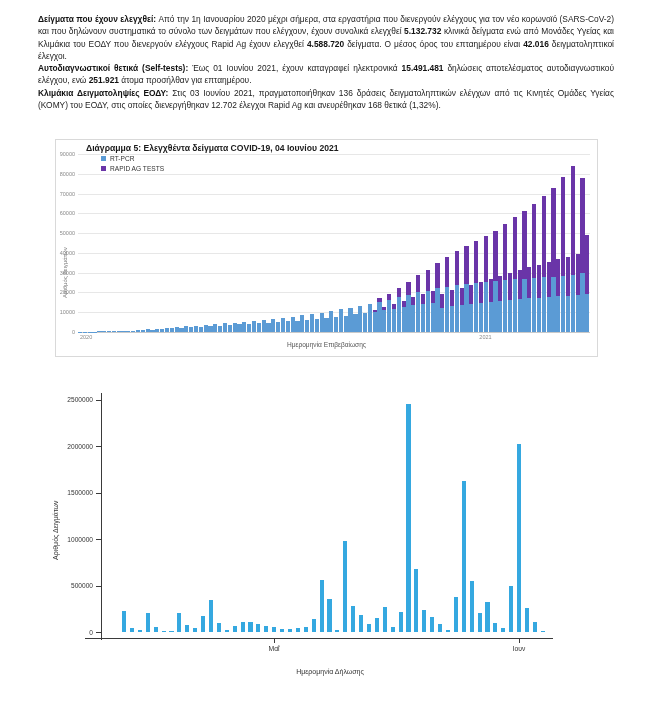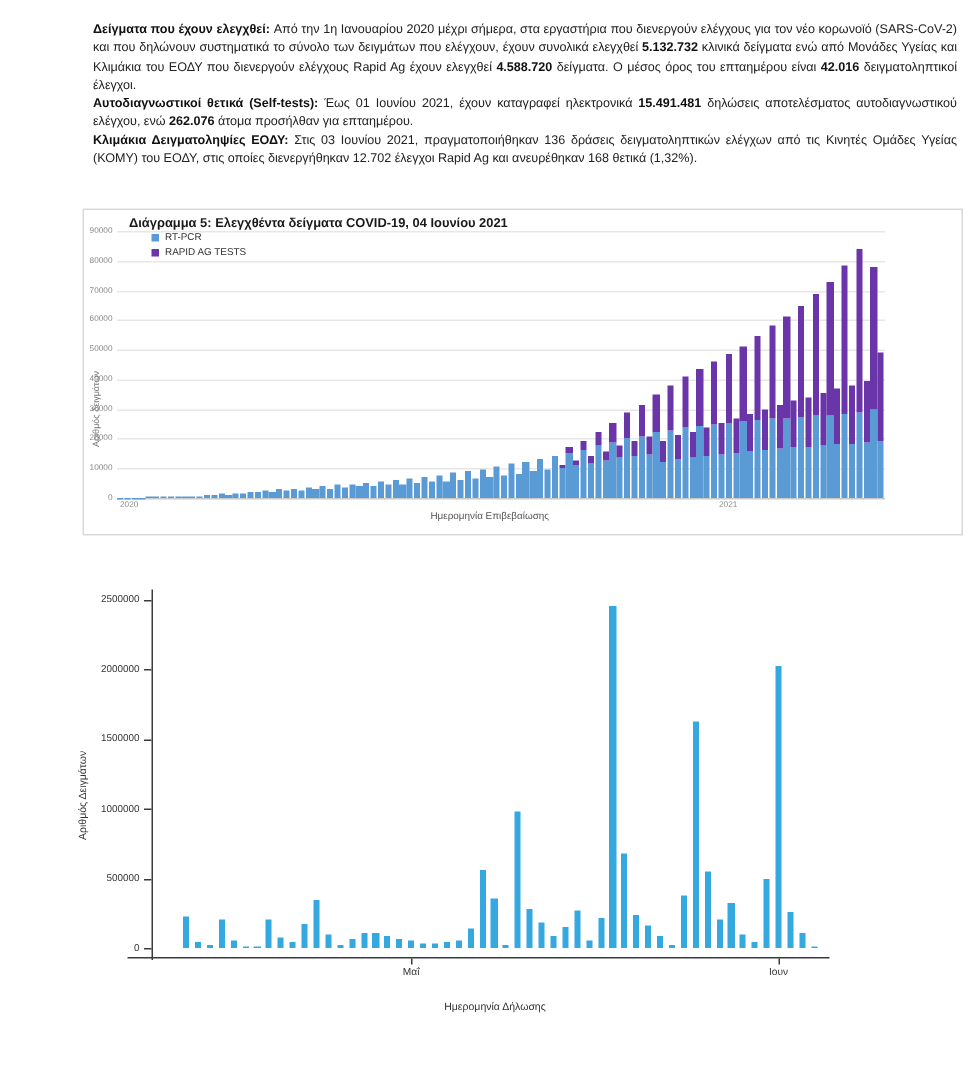--- a/index.html
+++ b/index.html
@@ -1,25 +1,25 @@
 <!DOCTYPE html>
 <html><head>
 <meta charset="utf-8">
 <style>
   html,body{margin:0;padding:0;background:#ffffff;}
   #page{position:relative;width:650px;height:716px;background:#ffffff;
         font-family:"Liberation Sans",sans-serif;color:#2b2b2b;overflow:hidden;}
   
   #text-block{position:absolute;left:38px;top:13px;width:576px;
-              font-size:8.4px;line-height:12.3px;text-align:justify;color:#222;margin-left:24px;}
+              font-size:8.4px;line-height:12.3px;text-align:justify;color:#222;}
   #text-block p{margin:0;}
   #text-block b{font-weight:bold;color:#111;}
   
   #c5-box{position:absolute;left:55px;top:139px;width:541px;height:216px;
-          border:1px solid #d9d9d9;background:#fff;padding-left:44px;}
+          border:1px solid #d9d9d9;background:#fff;}
   #c5-title{position:absolute;left:30px;top:3px;font-size:8.6px;font-weight:bold;color:#1a1a1a;white-space:nowrap;}
   .c5-grid{position:absolute;left:22px;width:512px;height:1px;background:#e7e7e7;}
   .c5-ylab{position:absolute;left:0;width:19px;text-align:right;font-size:5.5px;color:#8a8a8a;}
   .c5-xlab{position:absolute;top:194px;font-size:5.5px;color:#8a8a8a;width:30px;text-align:center;}
   #c5-xtitle{position:absolute;left:0;top:201px;width:541px;text-align:center;
              font-size:6.6px;color:#555;}
   #c5-ytitle{position:absolute;left:6px;top:158px;transform:rotate(-90deg);transform-origin:left top;
              font-size:6px;color:#777;white-space:nowrap;}
   .c5-bar{position:absolute;width:4.2px;}
   #c5-legend{position:absolute;left:45px;top:15px;font-size:6.6px;color:#333;}
@@ -39,21 +39,21 @@
              font-size:7px;color:#333;white-space:nowrap;}
   .c6-bar{position:absolute;width:4.2px;}
 </style>
 </head>
 <body>
 
 <div id="page">
 
   <div id="text-block">
       <p><b>Δείγματα που έχουν ελεγχθεί: </b><span>Από την 1η Ιανουαρίου 2020 μέχρι σήμερα, στα εργαστήρια που διενεργούν ελέγχους για τον νέο κορωνοϊό (SARS-CoV-2) και που δηλώνουν συστηματικά το σύνολο των δειγμάτων που ελέγχουν, έχουν συνολικά ελεγχθεί </span><b>5.132.732</b><span> κλινικά δείγματα ενώ από Μονάδες Υγείας και Κλιμάκια του ΕΟΔΥ που διενεργούν ελέγχους Rapid Ag έχουν ελεγχθεί </span><b>4.588.720</b><span> δείγματα.  Ο μέσος όρος του επταημέρου είναι </span><b>42.016</b><span> δειγματοληπτικοί έλεγχοι.</span></p>
-      <p><b>Αυτοδιαγνωστικοί θετικά (Self-tests): </b><span>Έως 01 Ιουνίου 2021, έχουν καταγραφεί ηλεκτρονικά </span><b>15.491.481</b><span> δηλώσεις αποτελέσματος αυτοδιαγνωστικού ελέγχου, ενώ </span><b>262.076</b><span> άτομα προσήλθαν για επταημέρου.</span></p>
+      <p><b>Αυτοδιαγνωστικοί θετικά (Self-tests): </b><span>Έως 01 Ιουνίου 2021, έχουν καταγραφεί ηλεκτρονικά </span><b>15.491.481</b><span> δηλώσεις αποτελέσματος αυτοδιαγνωστικού ελέγχου, ενώ </span><b>251.921</b><span> άτομα προσήλθαν για επταημέρου.</span></p>
       <p><b>Κλιμάκια Δειγματοληψίες ΕΟΔΥ: </b><span>Στις 03 Ιουνίου 2021, πραγματοποιήθηκαν 136 δράσεις δειγματοληπτικών ελέγχων από τις Κινητές Ομάδες Υγείας (ΚΟΜΥ) του ΕΟΔΥ, στις οποίες διενεργήθηκαν 12.702 έλεγχοι Rapid Ag και ανευρέθηκαν 168 θετικά (1,32%).</span></p>
     </div>
 
   <div id="c5-box">
     <div id="c5-title">Διάγραμμα 5: Ελεγχθέντα δείγματα COVID-19, 04 Ιουνίου 2021</div>
     <div id="c5-legend">
         <div class="leg-row">
           <div class="leg-sq" style="background: rgb(91, 155, 213);"></div>
           <div>RT-PCR</div>
         </div>

